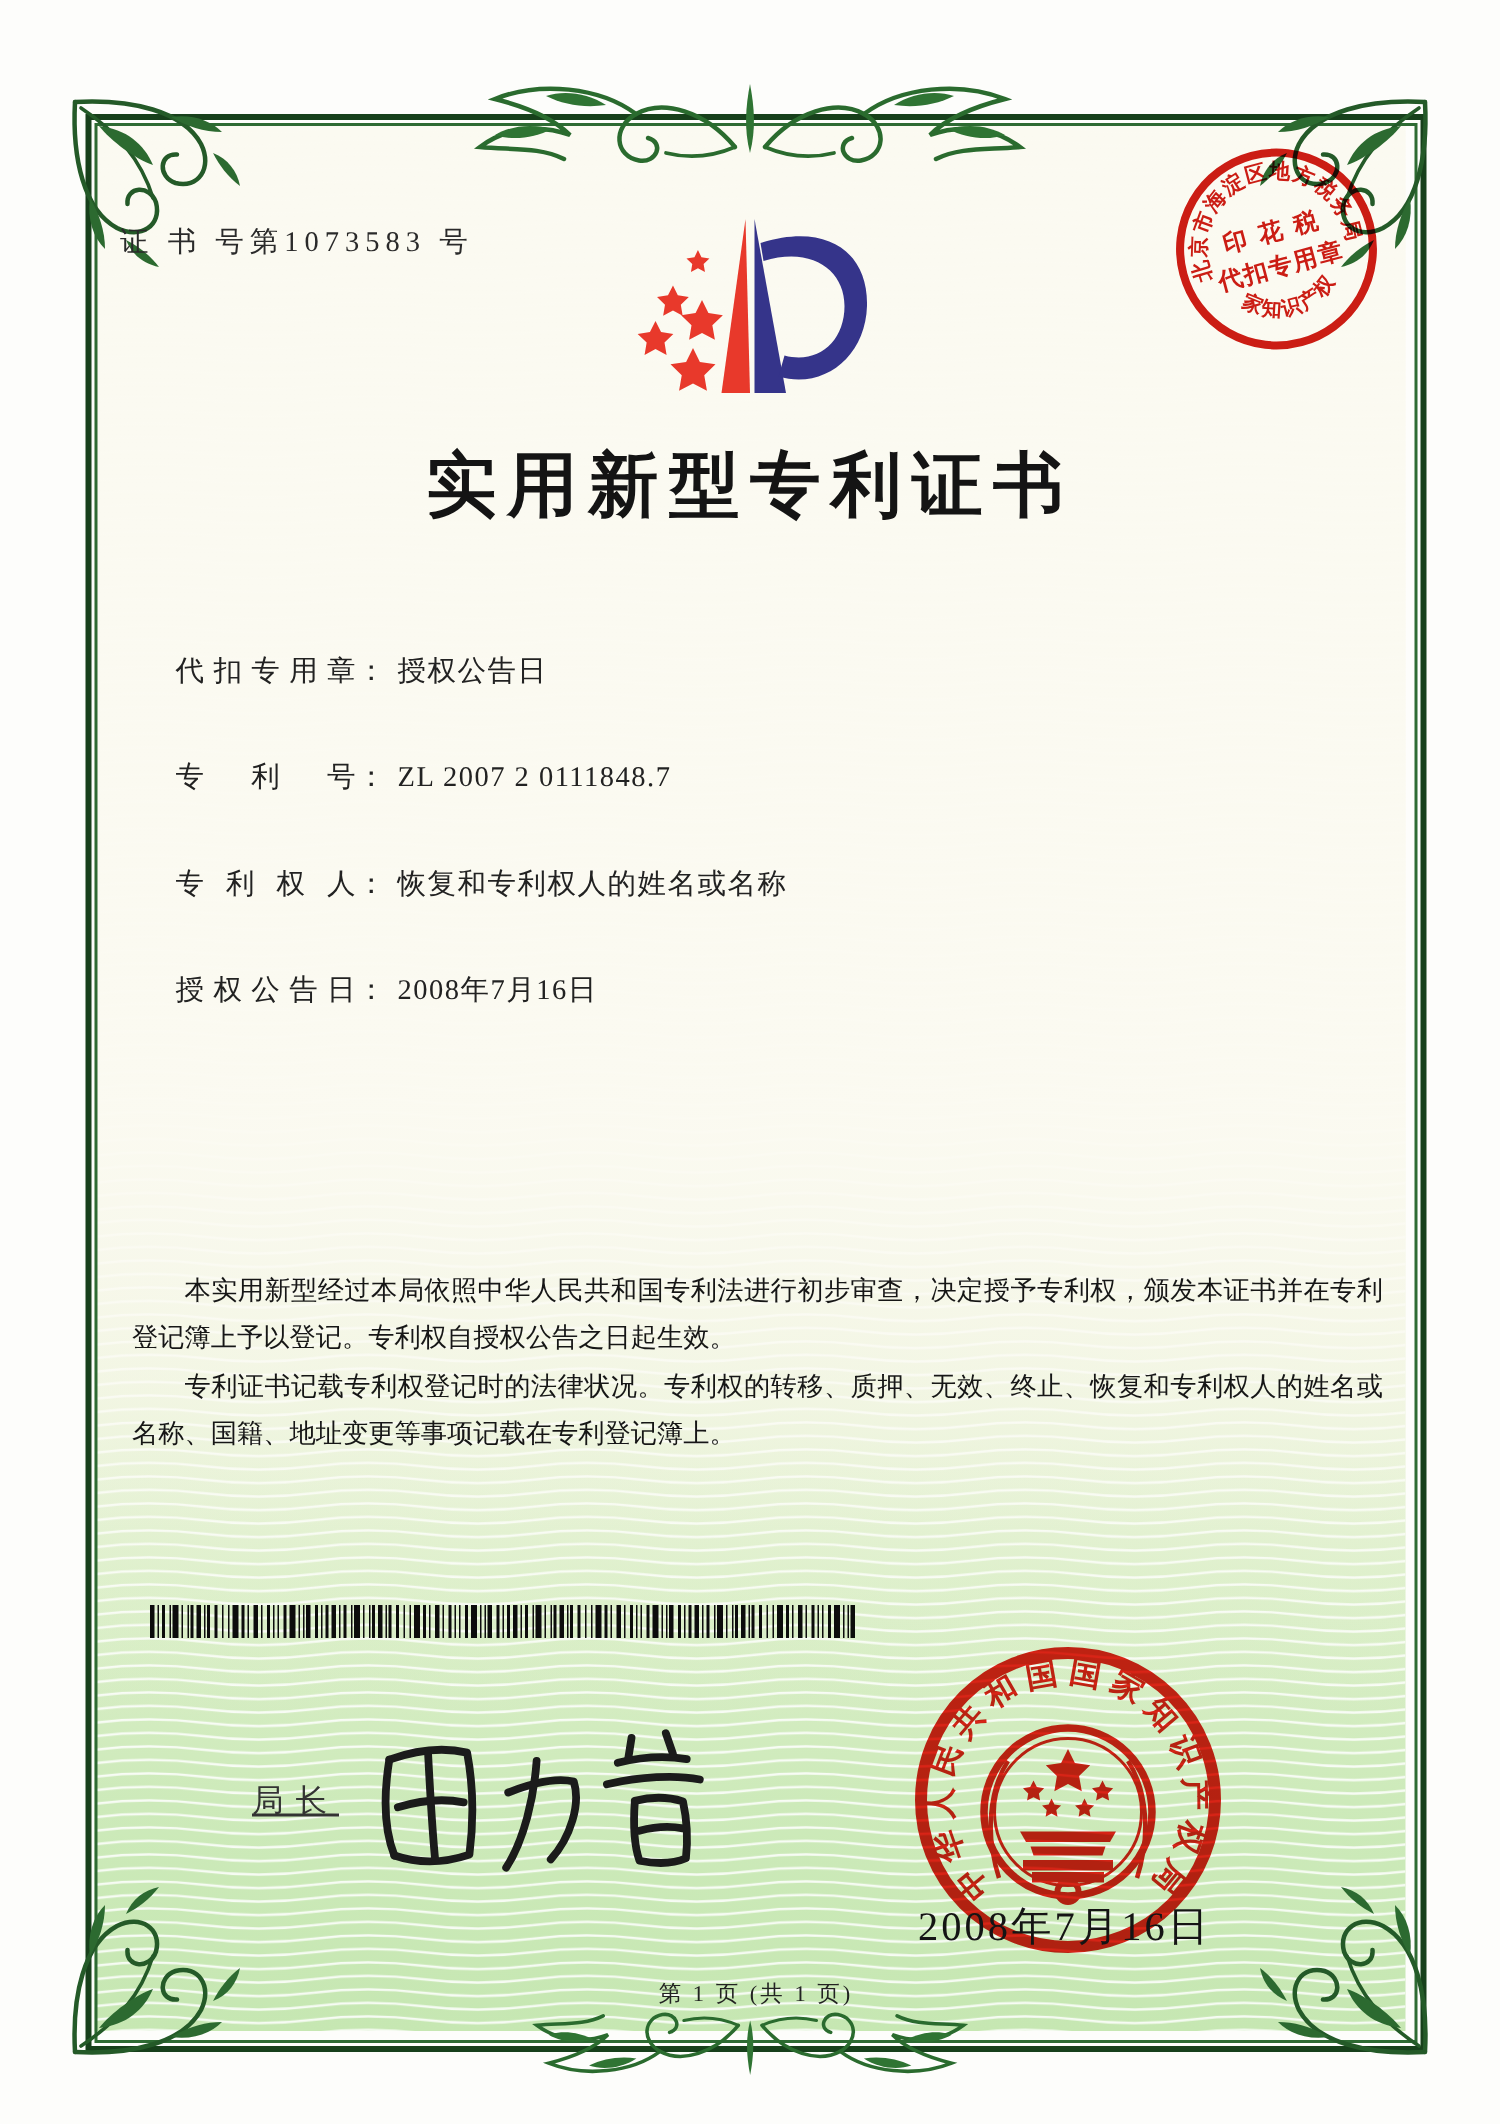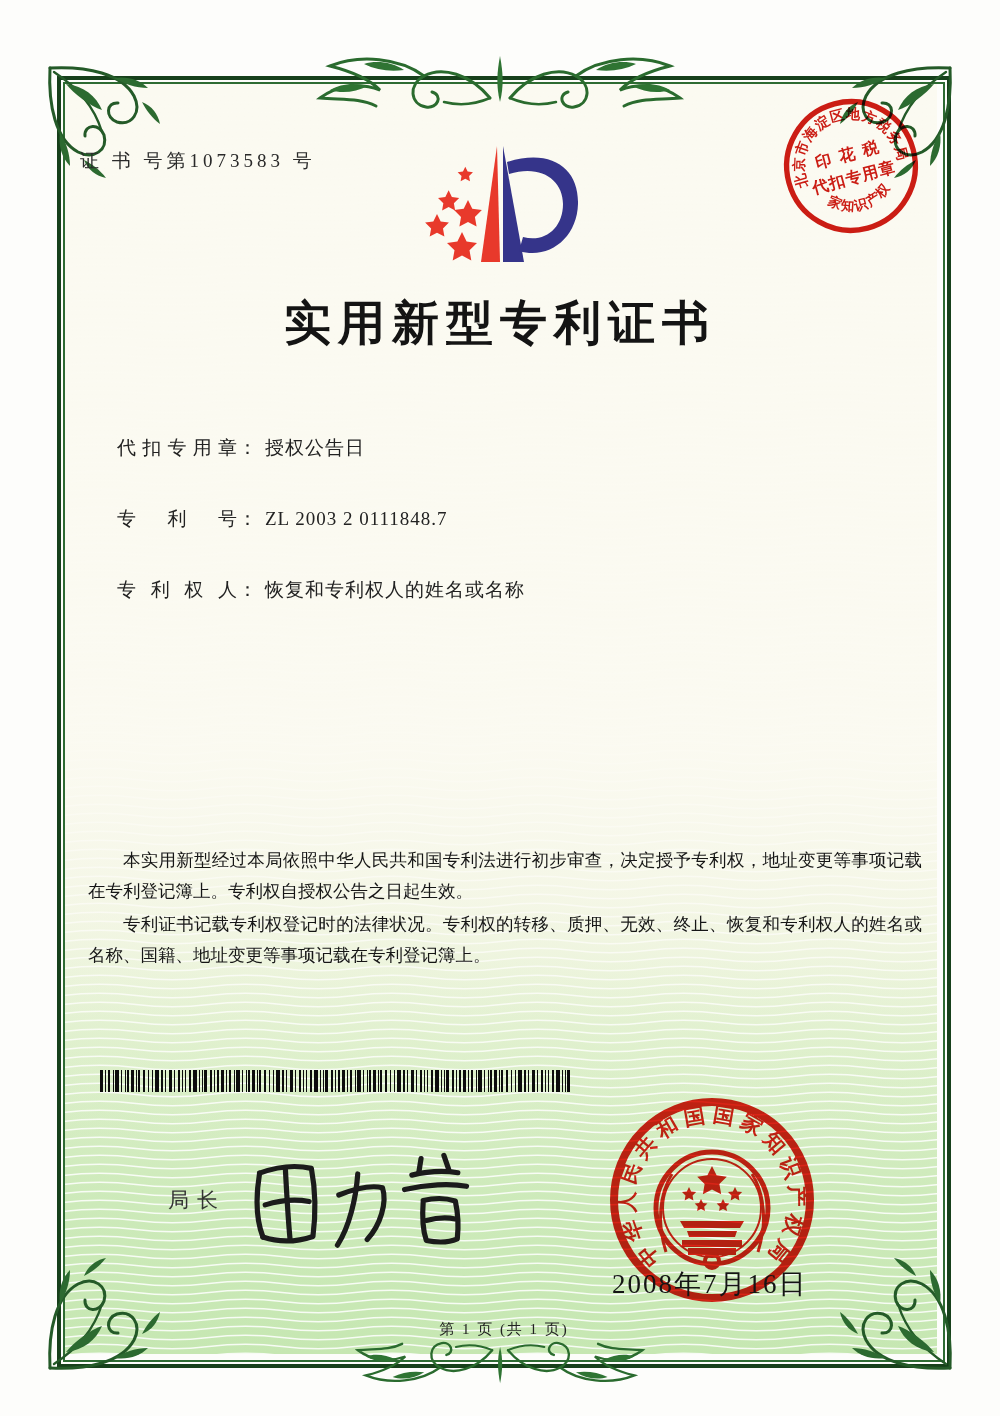--- a/index.html
+++ b/index.html
@@ -26,21 +26,21 @@
   .title{left:0;top:292px;width:1000px;text-align:center;font-size:47px;font-weight:700;letter-spacing:7px;color:#141414;}
   .fields{left:117px;top:437px;font-size:19px;color:#222;}
   .field-row{margin-bottom:49px;line-height:22px;white-space:nowrap;}
   .flabel{display:inline-block;width:120px;text-align:justify;text-align-last:justify;}
   .fcolon{margin:0 2px 0 1px;}
   .fvalue{margin-left:6px;letter-spacing:1px;}
   .paras{left:88px;top:845px;width:834px;font-size:17.5px;line-height:31px;text-align:justify;color:#161616;}
   .paras p{margin:0 0 2px 0;text-indent:2em;}
   .barcode{left:100px;top:1070px;width:478px;height:22px;white-space:nowrap;overflow:hidden;}
   .barcode i{display:inline-block;height:100%;background:#0c0c0c;vertical-align:top;}
-  .sig-title{left:168px;top:1186px;font-size:21px;letter-spacing:8px;color:#333;}
+  .sig-title{left:168px;top:1186px;font-size:21px;letter-spacing:8px;color:#333;text-decoration:underline;}
   .sig-svg{left:243px;top:1146px;z-index:5;}
   .seal-svg{left:602px;top:1090px;z-index:4;mix-blend-mode:multiply;}
   .seal-date{left:612px;top:1266px;font-size:27px;letter-spacing:2px;color:#141414;z-index:6;font-weight:500;}
   .stamp-svg{left:776px;top:91px;z-index:4;mix-blend-mode:multiply;}
   .footer{left:4px;top:1320px;width:1000px;text-align:center;font-size:15px;letter-spacing:2px;color:#222;z-index:4;}
   .logo-svg{left:423px;top:138px;z-index:4;}
 </style>
 </head>
 <body>
 
@@ -137,26 +137,27 @@
     </text>
     <text x="70" y="64" text-anchor="middle" font-size="15" font-weight="700" letter-spacing="2">印 花 税</text>
     <text x="70" y="86" text-anchor="middle" font-size="15" font-weight="700" letter-spacing="1">代扣专用章</text>
   </g>
 </svg>
 
 <div class="abs content title">实用新型专利证书</div>
 
 <div class="abs content fields">
   <div class="field-row"><span class="flabel">代扣专用章</span><span class="fcolon">：</span><span class="fvalue">授权公告日</span></div>
-  <div class="field-row"><span class="flabel">专利号</span><span class="fcolon">：</span><span class="fvalue">ZL 2003 2 0111848.7</span></div>
+  <div class="field-row"><span class="flabel">专利号</span><span class="fcolon">：</span><span class="fvalue">ZL 2007 2 0111848.7</span></div>
   <div class="field-row"><span class="flabel">专利权人</span><span class="fcolon">：</span><span class="fvalue">恢复和专利权人的姓名或名称</span></div>
+  <div class="field-row"><span class="flabel">授权公告日</span><span class="fcolon">：</span><span class="fvalue">2008年7月16日</span></div>
 </div>
 
 <div class="abs content paras">
-  <p>本实用新型经过本局依照中华人民共和国专利法进行初步审查，决定授予专利权，地址变更等事项记载在专利登记簿上。专利权自授权公告之日起生效。</p>
+  <p>本实用新型经过本局依照中华人民共和国专利法进行初步审查，决定授予专利权，颁发本证书并在专利登记簿上予以登记。专利权自授权公告之日起生效。</p>
   <p>专利证书记载专利权登记时的法律状况。专利权的转移、质押、无效、终止、恢复和专利权人的姓名或名称、国籍、地址变更等事项记载在专利登记簿上。</p>
 </div>
 
 <div class="abs content barcode"><i style="width:3px;margin-right:2px"></i><i style="width:1px;margin-right:2px"></i><i style="width:2px;margin-right:3px"></i><i style="width:1px;margin-right:1px"></i><i style="width:4px;margin-right:2px"></i><i style="width:1px;margin-right:3px"></i><i style="width:1px;margin-right:1px"></i><i style="width:2px;margin-right:2px"></i><i style="width:3px;margin-right:2px"></i><i style="width:1px;margin-right:1px"></i><i style="width:2px;margin-right:3px"></i><i style="width:2px;margin-right:3px"></i><i style="width:1px;margin-right:3px"></i><i style="width:1px;margin-right:2px"></i><i style="width:4px;margin-right:2px"></i><i style="width:2px;margin-right:2px"></i><i style="width:1px;margin-right:3px"></i><i style="width:3px;margin-right:2px"></i><i style="width:1px;margin-right:3px"></i><i style="width:2px;margin-right:2px"></i><i style="width:1px;margin-right:2px"></i><i style="width:1px;margin-right:3px"></i><i style="width:2px;margin-right:2px"></i><i style="width:4px;margin-right:2px"></i><i style="width:1px;margin-right:2px"></i><i style="width:1px;margin-right:1px"></i><i style="width:3px;margin-right:3px"></i><i style="width:2px;margin-right:2px"></i><i style="width:1px;margin-right:2px"></i><i style="width:2px;margin-right:2px"></i><i style="width:3px;margin-right:2px"></i><i style="width:1px;margin-right:2px"></i><i style="width:2px;margin-right:3px"></i><i style="width:1px;margin-right:1px"></i><i style="width:4px;margin-right:2px"></i><i style="width:1px;margin-right:3px"></i><i style="width:1px;margin-right:1px"></i><i style="width:2px;margin-right:2px"></i><i style="width:3px;margin-right:2px"></i><i style="width:1px;margin-right:1px"></i><i style="width:2px;margin-right:3px"></i><i style="width:2px;margin-right:3px"></i><i style="width:1px;margin-right:3px"></i><i style="width:1px;margin-right:2px"></i><i style="width:4px;margin-right:2px"></i><i style="width:2px;margin-right:2px"></i><i style="width:1px;margin-right:3px"></i><i style="width:3px;margin-right:2px"></i><i style="width:1px;margin-right:3px"></i><i style="width:2px;margin-right:2px"></i><i style="width:1px;margin-right:2px"></i><i style="width:1px;margin-right:3px"></i><i style="width:2px;margin-right:2px"></i><i style="width:4px;margin-right:2px"></i><i style="width:1px;margin-right:2px"></i><i style="width:1px;margin-right:1px"></i><i style="width:3px;margin-right:3px"></i><i style="width:2px;margin-right:2px"></i><i style="width:1px;margin-right:2px"></i><i style="width:2px;margin-right:2px"></i><i style="width:3px;margin-right:2px"></i><i style="width:1px;margin-right:2px"></i><i style="width:2px;margin-right:3px"></i><i style="width:1px;margin-right:1px"></i><i style="width:4px;margin-right:2px"></i><i style="width:1px;margin-right:3px"></i><i style="width:1px;margin-right:1px"></i><i style="width:2px;margin-right:2px"></i><i style="width:3px;margin-right:2px"></i><i style="width:1px;margin-right:1px"></i><i style="width:2px;margin-right:3px"></i><i style="width:2px;margin-right:3px"></i><i style="width:1px;margin-right:3px"></i><i style="width:1px;margin-right:2px"></i><i style="width:4px;margin-right:2px"></i><i style="width:2px;margin-right:2px"></i><i style="width:1px;margin-right:3px"></i><i style="width:3px;margin-right:2px"></i><i style="width:1px;margin-right:3px"></i><i style="width:2px;margin-right:2px"></i><i style="width:1px;margin-right:2px"></i><i style="width:1px;margin-right:3px"></i><i style="width:2px;margin-right:2px"></i><i style="width:4px;margin-right:2px"></i><i style="width:1px;margin-right:2px"></i><i style="width:1px;margin-right:1px"></i><i style="width:3px;margin-right:3px"></i><i style="width:2px;margin-right:2px"></i><i style="width:1px;margin-right:2px"></i><i style="width:2px;margin-right:2px"></i><i style="width:3px;margin-right:2px"></i><i style="width:1px;margin-right:2px"></i><i style="width:2px;margin-right:3px"></i><i style="width:1px;margin-right:1px"></i><i style="width:4px;margin-right:2px"></i><i style="width:1px;margin-right:3px"></i><i style="width:1px;margin-right:1px"></i><i style="width:2px;margin-right:2px"></i><i style="width:3px;margin-right:2px"></i><i style="width:1px;margin-right:1px"></i><i style="width:2px;margin-right:3px"></i><i style="width:2px;margin-right:3px"></i><i style="width:1px;margin-right:3px"></i><i style="width:1px;margin-right:2px"></i><i style="width:4px;margin-right:2px"></i><i style="width:2px;margin-right:2px"></i><i style="width:1px;margin-right:3px"></i><i style="width:3px;margin-right:2px"></i><i style="width:1px;margin-right:3px"></i><i style="width:2px;margin-right:2px"></i><i style="width:1px;margin-right:2px"></i><i style="width:1px;margin-right:3px"></i><i style="width:2px;margin-right:2px"></i><i style="width:4px;margin-right:2px"></i><i style="width:1px;margin-right:2px"></i><i style="width:1px;margin-right:1px"></i><i style="width:3px;margin-right:3px"></i></div>
 
 <div class="abs content sig-title">局长</div>
 <svg class="abs sig-svg" width="230" height="105" viewBox="0 0 230 105">
   <g transform="rotate(-3 115 52)" fill="none" stroke="#1b1b1b" stroke-width="5.2" stroke-linecap="round" stroke-linejoin="round">
     <path d="M18,22 C13,45 12,68 18,86"></path>
     <path d="M18,22 C38,16 56,16 70,20 C73,42 72,66 68,88 C50,93 33,92 18,86"></path>

